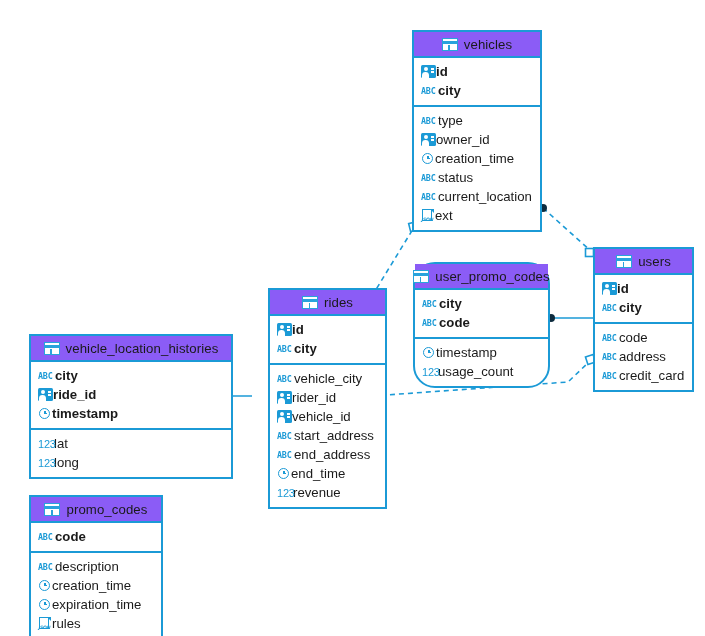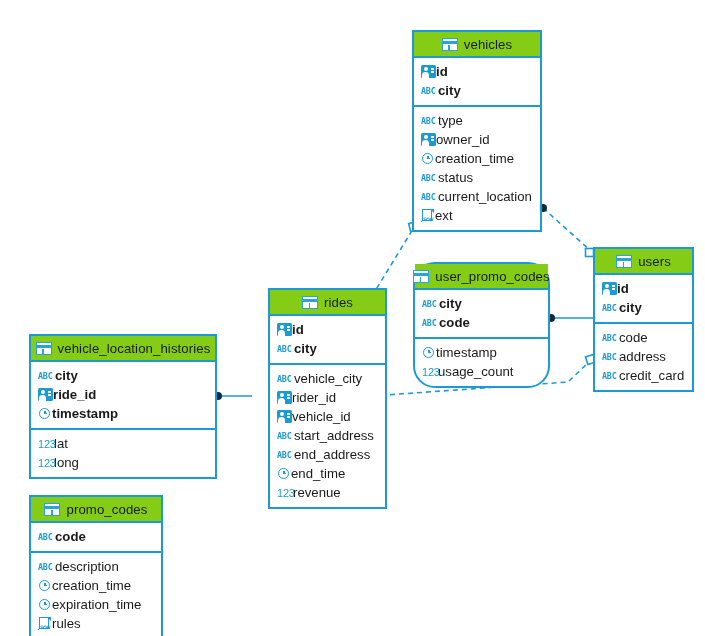--- a/index.html
+++ b/index.html
@@ -38,21 +38,21 @@
     box-sizing: border-box;
     background: #ffffff;
     border: 2px solid #1b9ad6;
     z-index: 2;
   }
 
   .entity-header {
     height: 26px;
     box-sizing: border-box;
     border-bottom: 2px solid #1b9ad6;
-    background: #84cc16;
+    background: #8b5cf6;
     display: flex;
     align-items: center;
     justify-content: center;
     gap: 6px;
     padding: 6px 6px;
   }
 
   .entity-title {
     font-size: 13.2px;
     color: #1a1a1a;
@@ -452,21 +452,21 @@
             <i class="hand2"></i>
           </span>
           <span class="field-name">end_time</span>
         </div>
         <div class="field">
           <span class="ico ico-num">123</span>
           <span class="field-name">revenue</span>
         </div>
       </div>
     </div>
-    <div class="entity" style="left: 29px; top: 334px; width: 188px;">
+    <div class="entity" style="left: 29px; top: 334px; width: 204px;">
       <div class="entity-header">
         <span class="ico ico-table"></span>
         <span class="entity-title">vehicle_location_histories</span>
       </div>
       <div class="field-group keys">
         <div class="field key">
           <span class="ico ico-abc">ABC</span>
           <span class="field-name">city</span>
         </div>
         <div class="field key">

